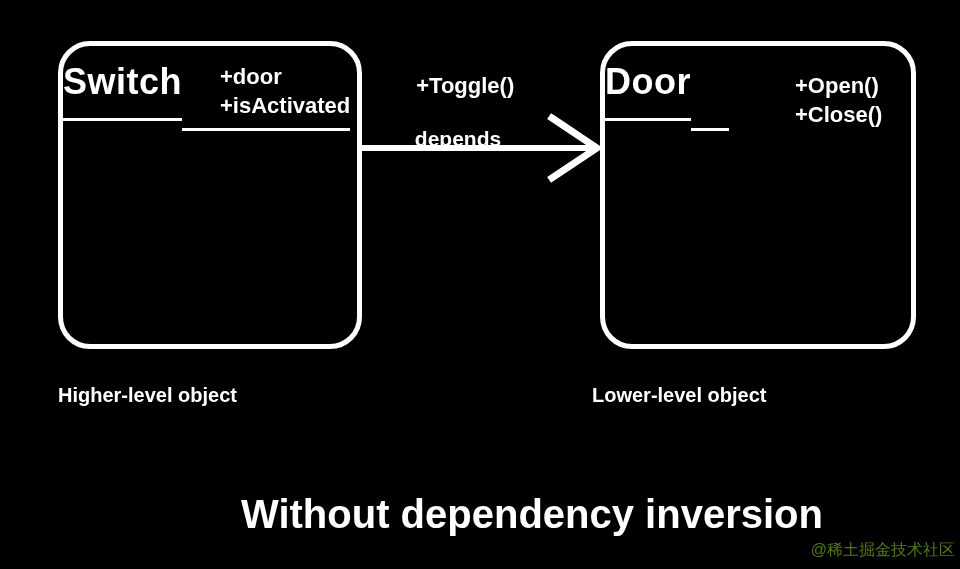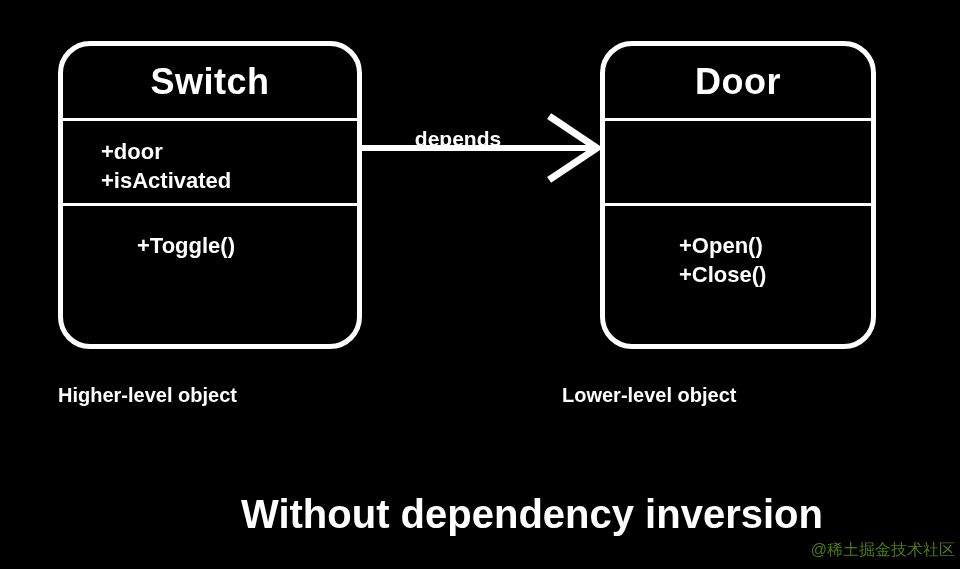--- a/index.html
+++ b/index.html
@@ -17,44 +17,42 @@
 
   
   .class-box {
     position: absolute;
     top: 41px;
     height: 308px;
     border: 5px solid #ffffff;
     border-radius: 32px;
     background: #000000;
     display: flex;
-    flex-direction: column;
   }
   .switch-box { left: 58px;  width: 304px; }
-  .door-box   { left: 600px; width: 276px; }
+  .door-box   { left: 600px; width: 316px; }
 
   .box-title {
     height: 75px;
     border-bottom: 3px solid #ffffff;
     display: flex;
     align-items: center;
     justify-content: center;
     font-size: 36px;
     font-weight: bold;
     letter-spacing: 0.5px;
   }
   .box-attrs {
     height: 85px;
     border-bottom: 3px solid #ffffff;
     padding: 16px 0 0 38px;
   }
   .box-methods {
     flex: 1;
     padding: 25px 0 0 66px;
-    margin-left: 8px;
   }
   .member {
     font-size: 22px;
     font-weight: bold;
     line-height: 29px;
     white-space: nowrap;
   }
 
   
   .arrow-svg {
@@ -77,21 +75,21 @@
 
   
   .caption {
     position: absolute;
     top: 383px;
     font-size: 20px;
     font-weight: bold;
     line-height: 25px;
   }
   .caption-left  { left: 58px;  width: 304px; }
-  .caption-right { left: 562px; width: 312px; }
+  .caption-right { left: 592px; width: 312px; }
 
   
   .main-title {
     position: absolute;
     top: 492px;
     left: 0;
     width: 100%;
     text-align: center;
     transform: translateX(52px);
     font-size: 40px;

